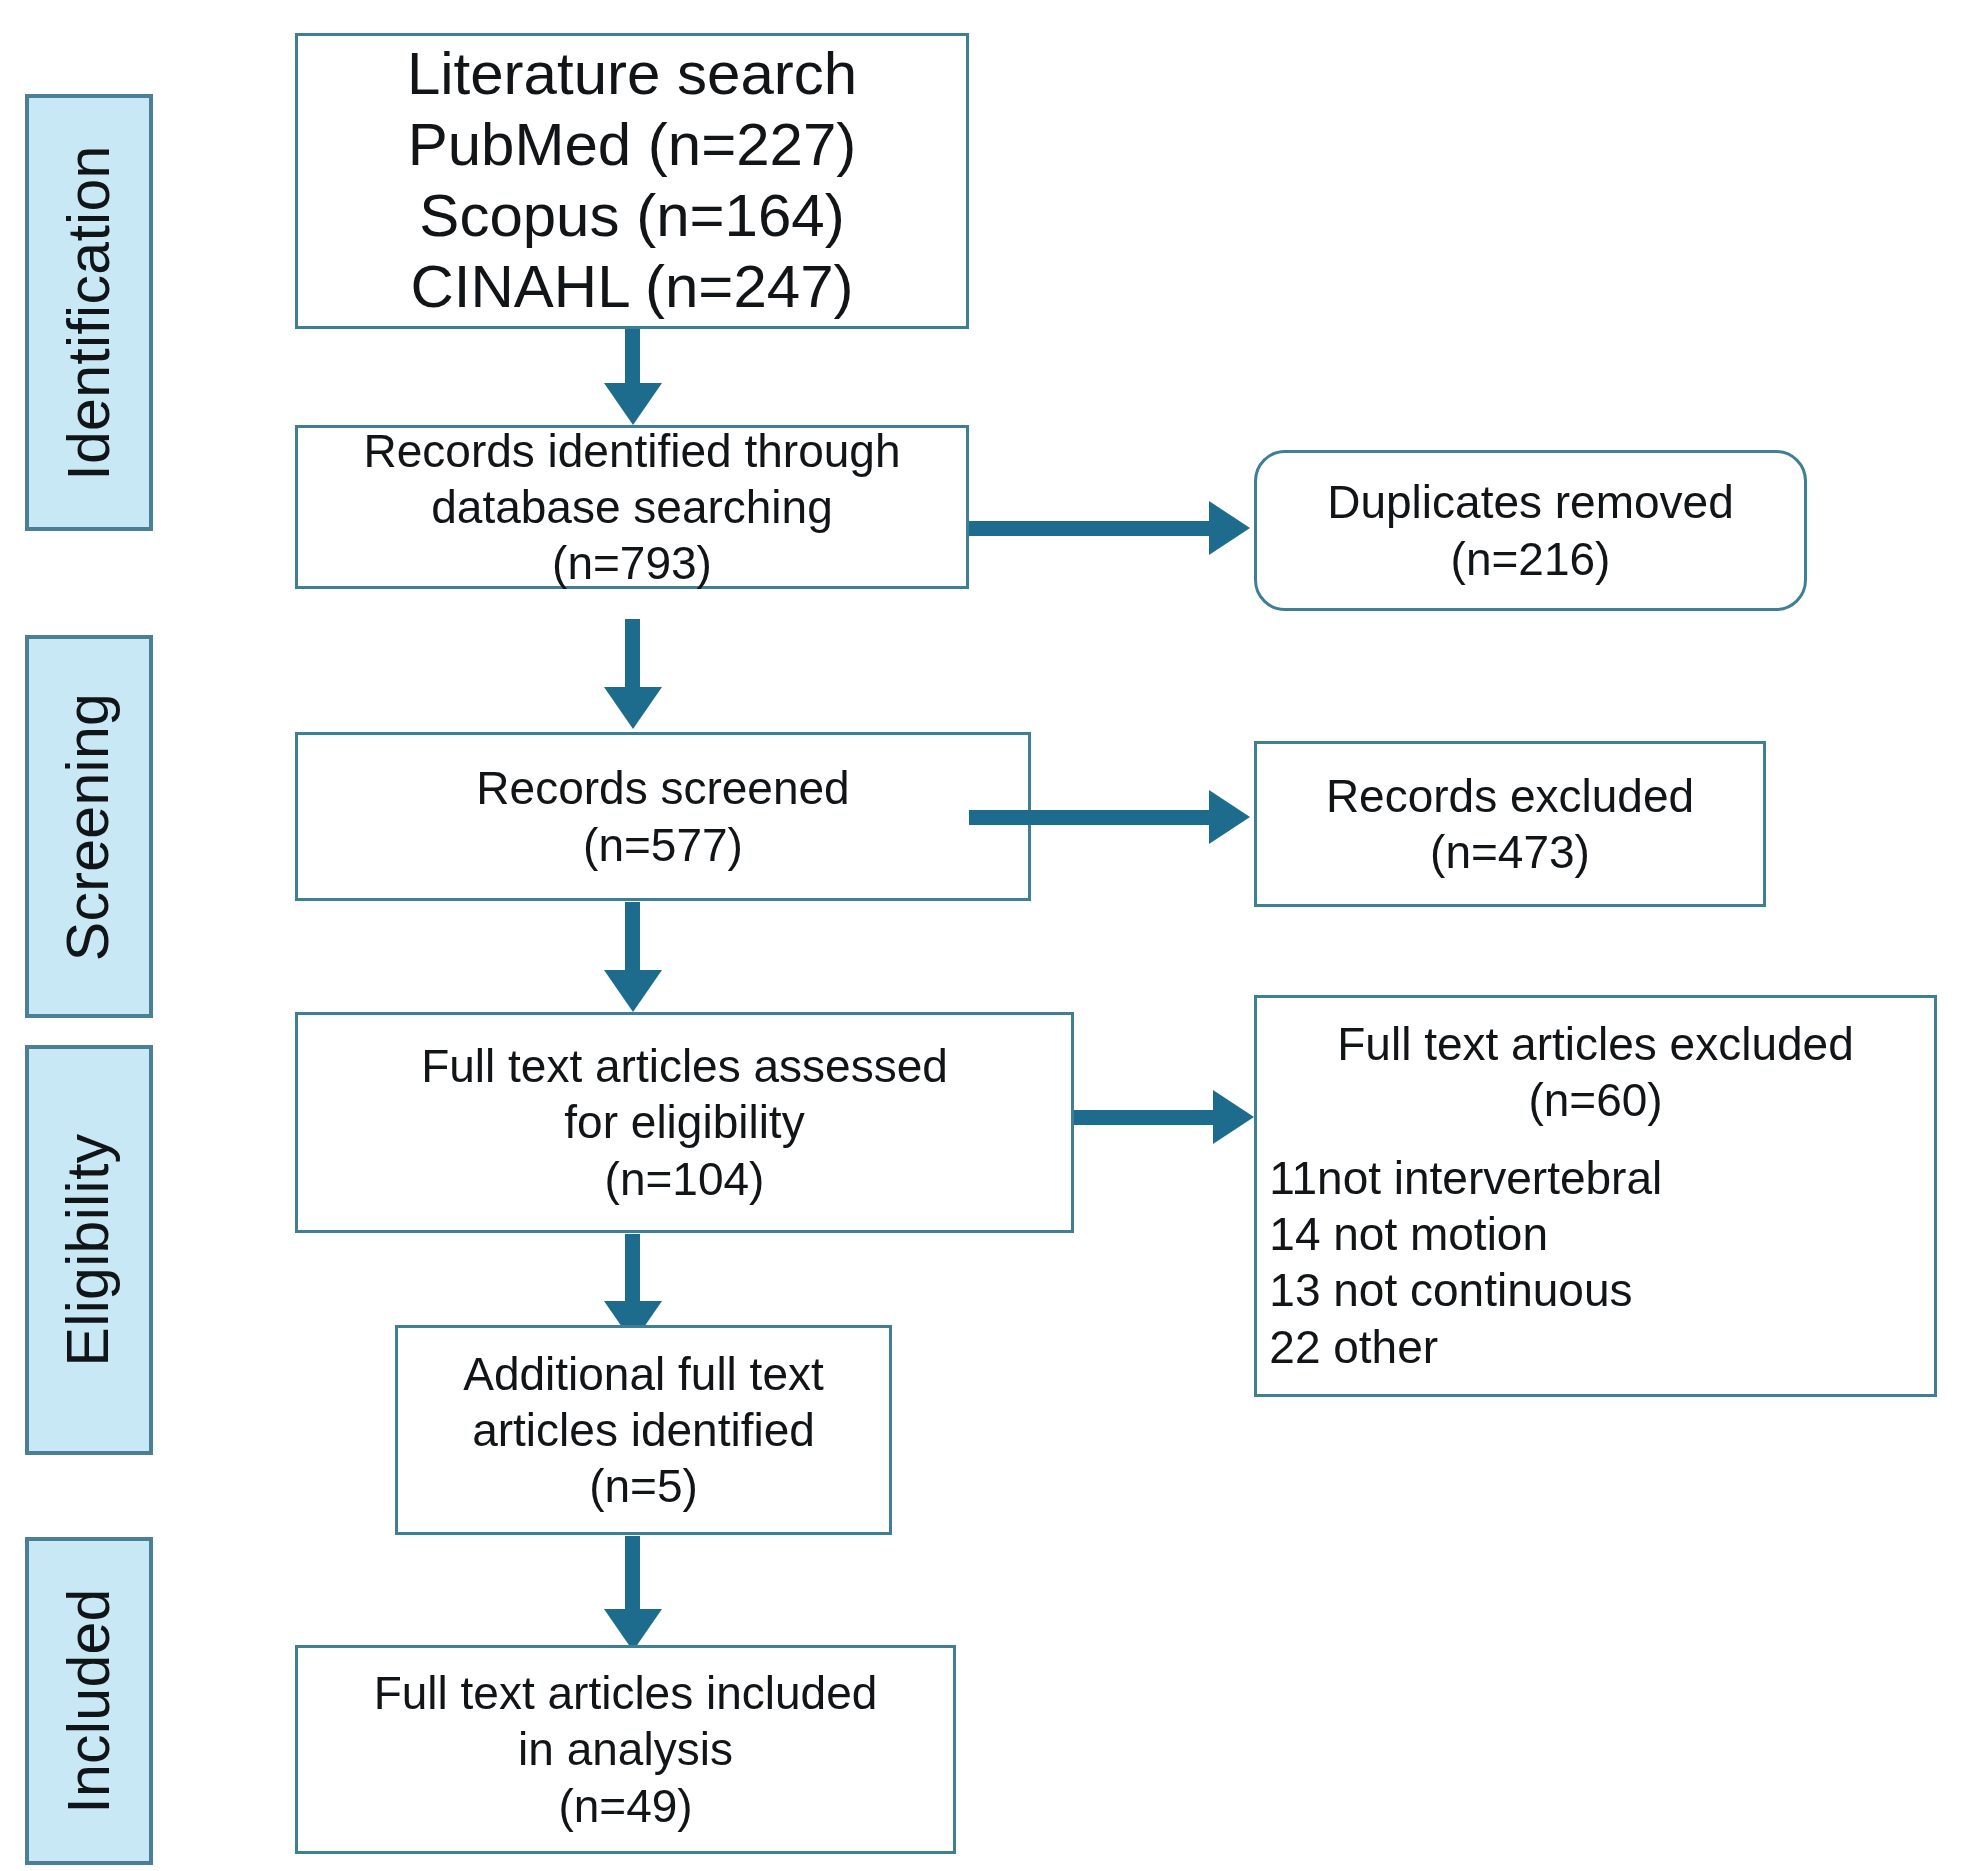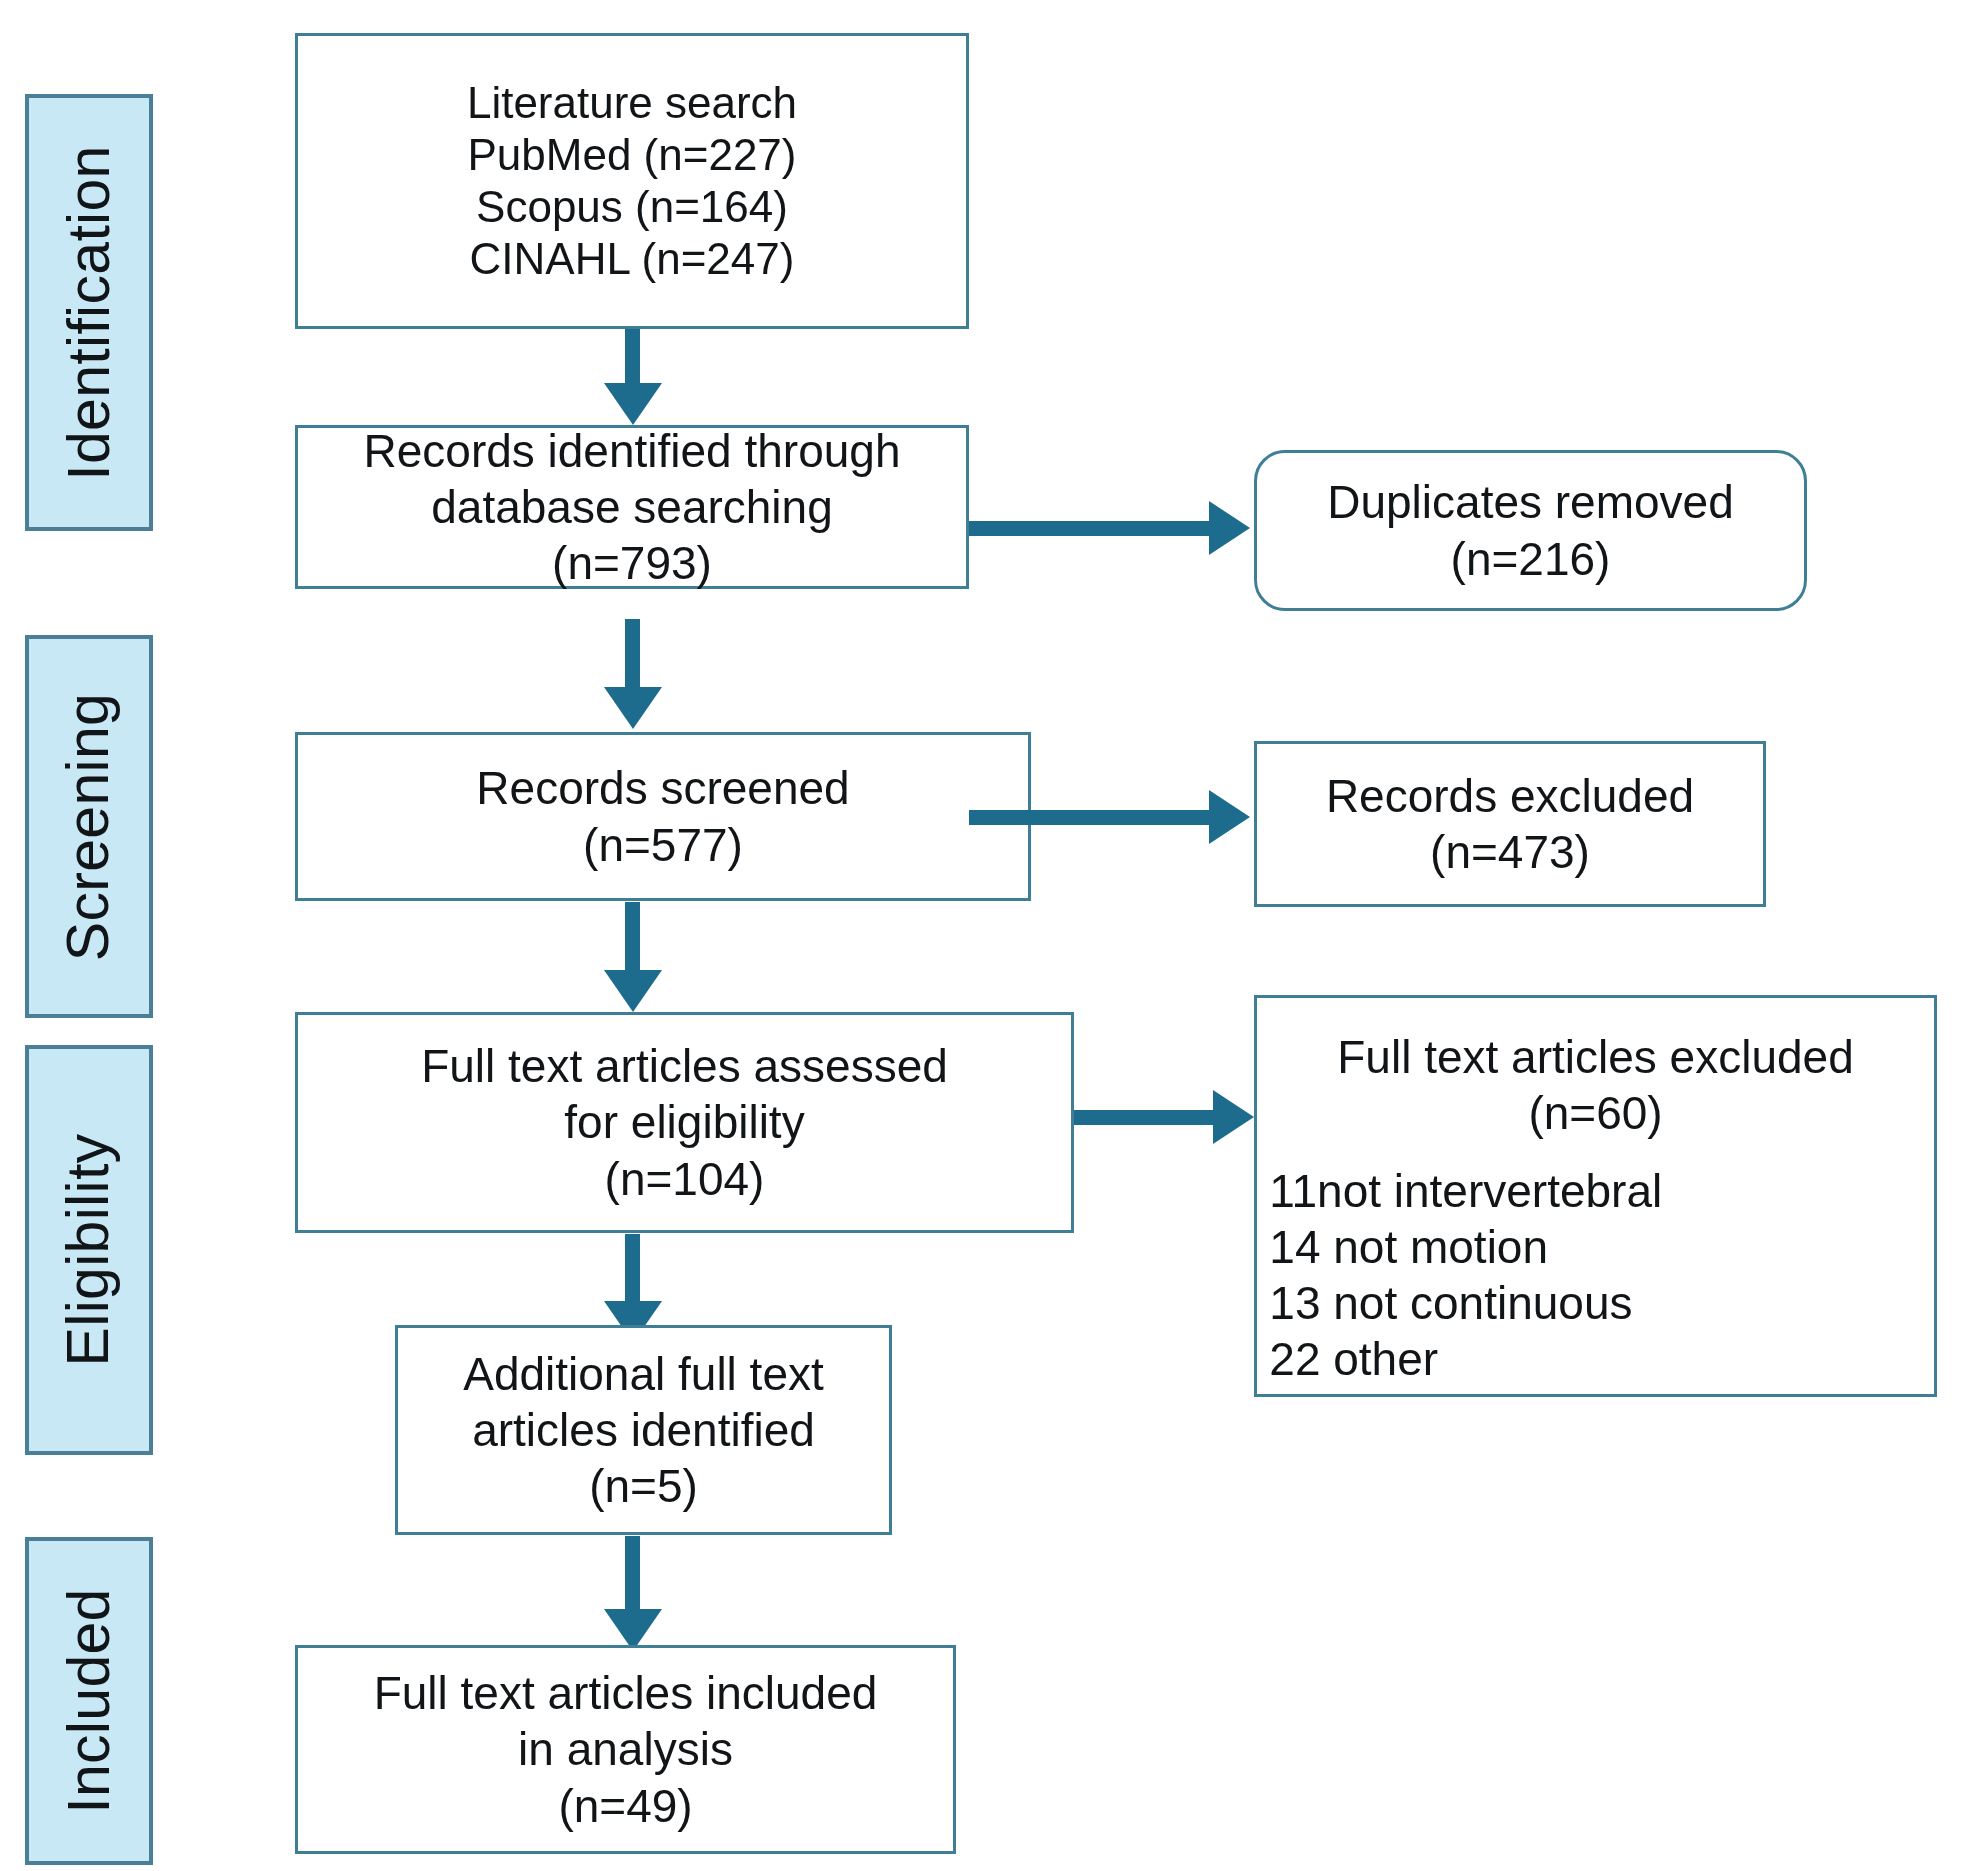--- a/index.html
+++ b/index.html
@@ -49,27 +49,27 @@
     padding: 6.8px 12.3px;
   }
   .box .line {
     font-size: 46px;
     line-height: 1.22;
     color: #121517;
     text-align: center;
     white-space: nowrap;
   }
   .box .line.big {
-    font-size: 44px;
+    font-size: 60px;
     line-height: 1.18;
   }
 
   
   .box.reasons {
-    justify-content: flex-end;
+    justify-content: flex-start;
     padding-top: 18px;
   }
   .box.reasons .head {
     width: 100%;
     text-align: center;
   }
   .reason-list {
     width: 100%;
     margin-top: 22px;
   }

